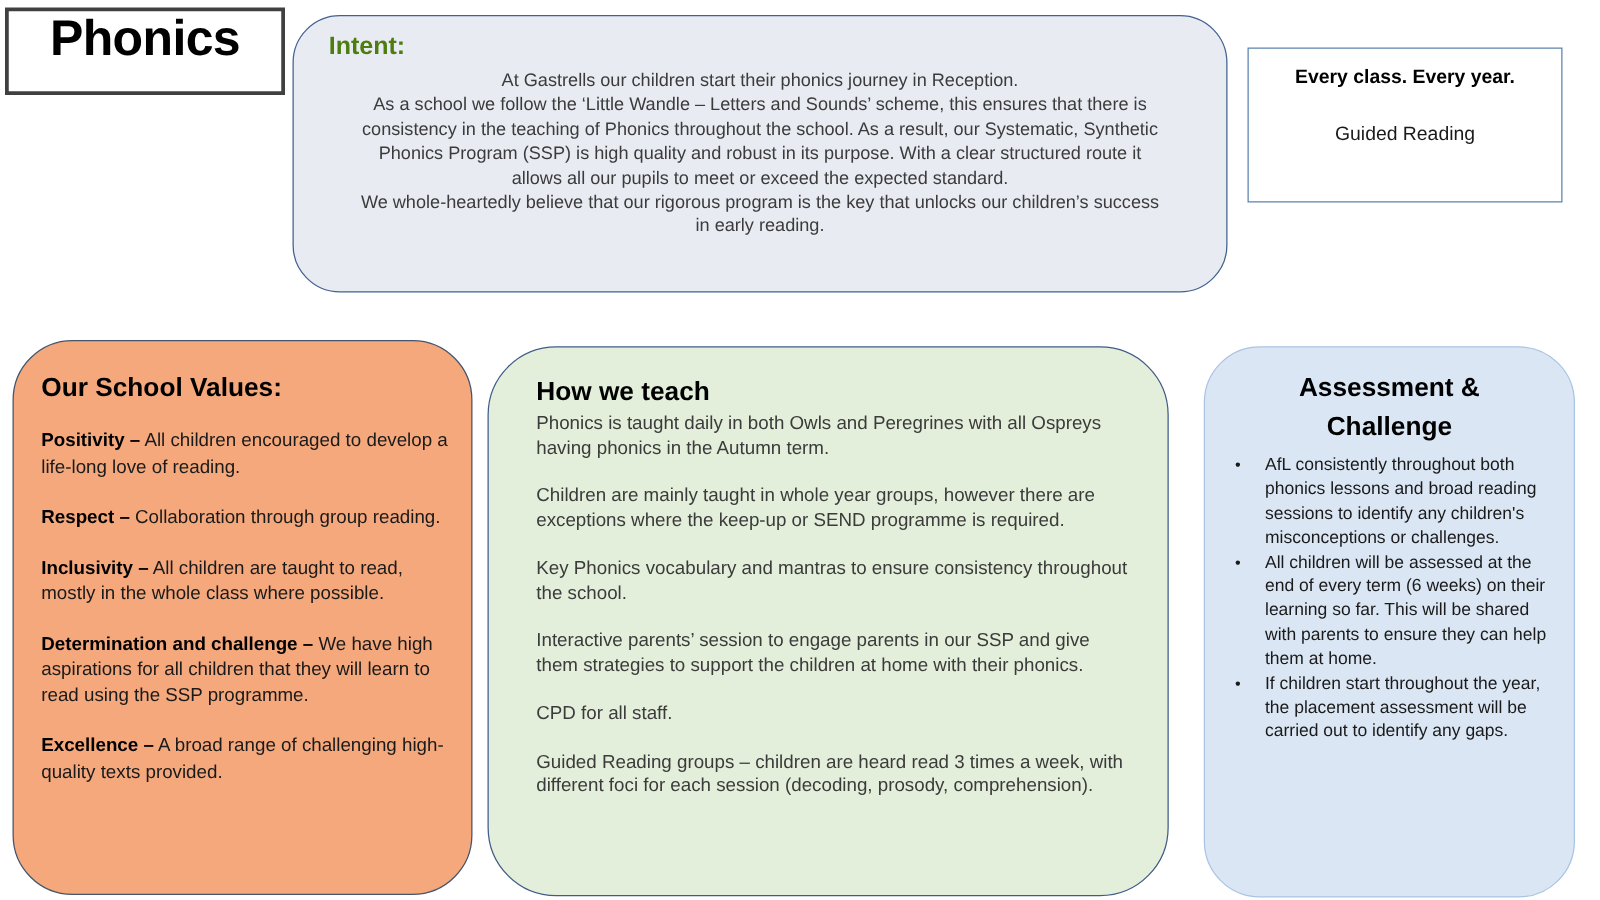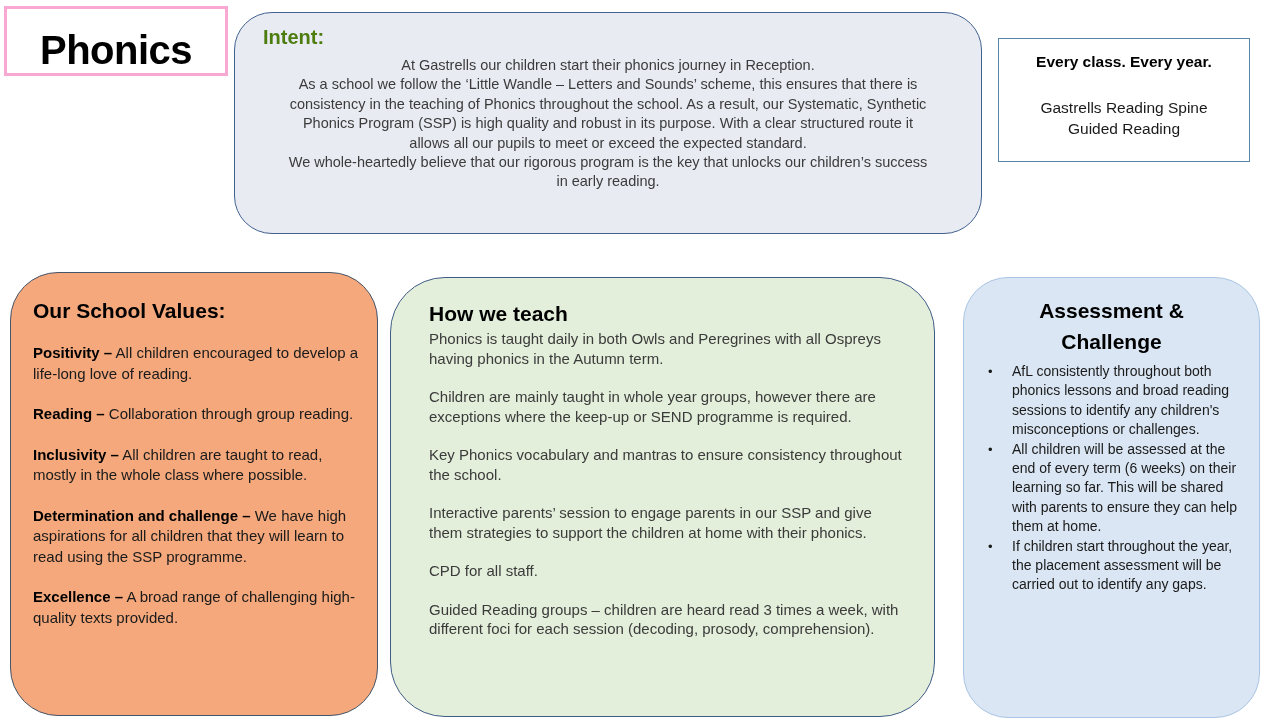--- a/index.html
+++ b/index.html
@@ -4,22 +4,22 @@
 <style>
   html,body { margin:0; padding:0; background:#fff; }
   .slide {
     position:relative; width:1280px; height:720px; background:#ffffff;
     font-family:"Liberation Sans", sans-serif; color:#000; overflow:hidden;
   }
 
   
   .title-box {
     position:absolute; left:4px; top:6px; width:218px; height:64px;
-    border:3px solid #f9a8d4; background:#fff;
-    display:flex; align-items:flex-end; justify-content:center;
+    border:3px solid #404040; background:#fff;
+    display:flex; align-items:flex-start; justify-content:center;
   }
   .title-box .t { font-size:40px; font-weight:bold; letter-spacing:-0.5px; }
 
   
   .intent-box {
     position:absolute; left:234px; top:12px; width:748px; height:222px;
     background:#E9EBF3; border:1.5px solid #41618F; border-radius:38px;
     box-sizing:border-box; padding-top:13px;
   }
   .intent-heading { margin-left:28px; font-size:20px; font-weight:bold; color:#4d7c0f; }
@@ -84,33 +84,32 @@
       <div class="intent-line">Phonics Program (SSP) is high quality and robust in its purpose. With a clear structured route it</div>
       <div class="intent-line">allows all our pupils to meet or exceed the expected standard.</div>
       <div class="intent-line">We whole-heartedly believe that our rigorous program is the key that unlocks our children’s success</div>
       <div class="intent-line">in early reading.</div>
     </div>
   </div>
 
   <div class="spine-box">
     <div class="spine-heading">Every class. Every year.</div>
     <div class="spine-lines">
-      <div>Gastrells Reading Spine</div>
       <div>Guided Reading</div>
     </div>
   </div>
 
   <div class="values-box">
     <div class="values-heading">Our School Values:</div>
     <div class="value-item">
       <span class="term">Positivity –</span>
       <span>All children encouraged to develop a life-long love of reading.</span>
     </div>
     <div class="value-item">
-      <span class="term">Reading –</span>
+      <span class="term">Respect –</span>
       <span>Collaboration through group reading.</span>
     </div>
     <div class="value-item">
       <span class="term">Inclusivity –</span>
       <span>All children are taught to read, mostly in the whole class where possible.</span>
     </div>
     <div class="value-item">
       <span class="term">Determination and challenge –</span>
       <span>We have high aspirations for all children that they will learn to read using the SSP programme.</span>
     </div>

